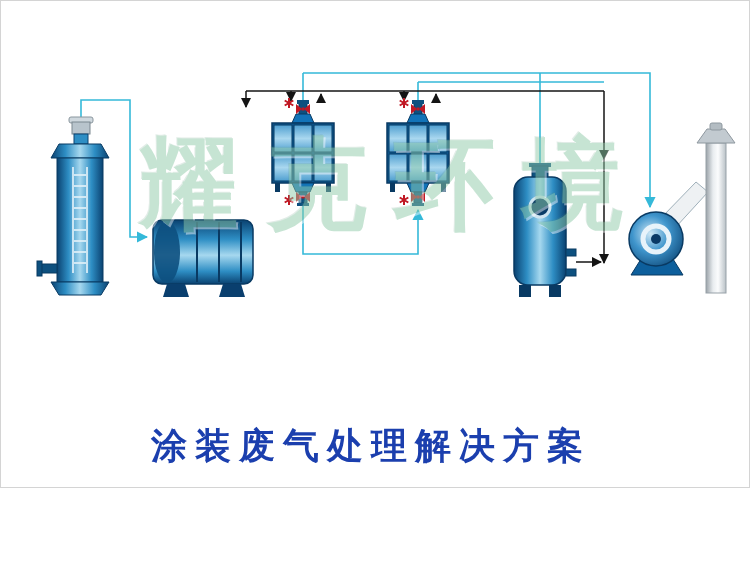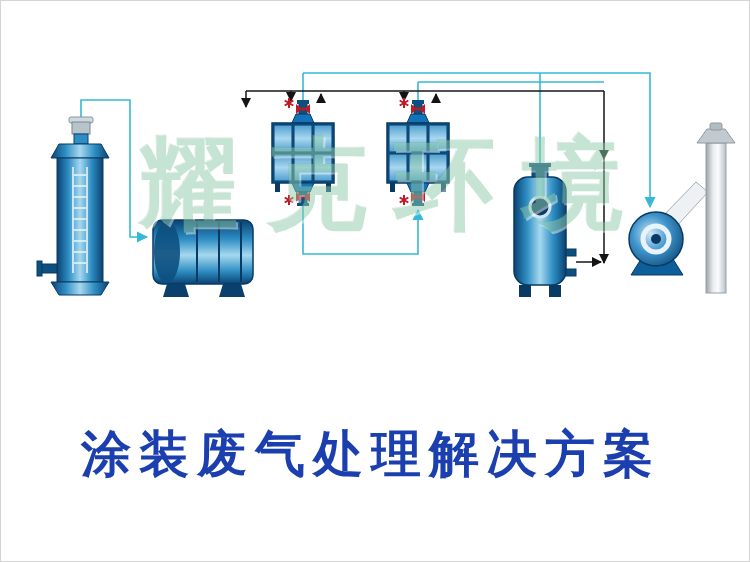--- a/index.html
+++ b/index.html
@@ -1,32 +1,32 @@
 <!DOCTYPE html>
 <html style="--c-pipe_cyan: #35b9d9; --c-pipe_black: #141414; --c-blue_dark: #0a4271; --c-blue_mid: #1b76b4; --c-blue_light: #8ecbe8; --c-valve_red: #c01824; --c-gray_light: #d9dee2; --c-watermark_green: #8fcaa8; --c-title_blue: #1b3fae;"><head>
 <meta charset="utf-8">
 <style>
   html,body{margin:0;padding:0;background:#fff;}
   .page{
-    position:relative;width:750px;height:562px;background:#fff;
+    position:relative;width:750px;height:488px;background:#fff;
     border:1px solid #d4d4d4;box-sizing:border-box;overflow:hidden;
     font-family:"DejaVu Sans","Liberation Sans",sans-serif;
     text-decoration:underline;
   }
   svg.diagram{position:absolute;left:0;top:0;z-index:1;}
   .watermark{
     position:absolute;left:138px;top:118px;z-index:3;
     font-size:100px;font-weight:bold;letter-spacing:28px;white-space:nowrap;
     color:var(--c-watermark_green,#8fcaa8);opacity:.5;pointer-events:none;
     text-shadow:2px 2px 0 rgba(255,255,255,.9), -1px -1px 0 rgba(90,150,120,.35);
     font-family:"DejaVu Sans",sans-serif;
   }
   .title{
     position:absolute;left:0;right:8px;top:424px;z-index:4;text-align:center;
-    font-size:50px;line-height:1.15;font-weight:bold;letter-spacing:8px;
+    font-size:36px;line-height:1.15;font-weight:bold;letter-spacing:8px;
     color:var(--c-title_blue,#1b3fae);
     font-family:"DejaVu Serif","Liberation Serif",serif;
   }
   .pipe-c{stroke:var(--c-pipe_cyan,#35b9d9);stroke-width:1.6;fill:none;}
   .pipe-k{stroke:var(--c-pipe_black,#141414);stroke-width:1.5;fill:none;}
   .valve{fill:var(--c-valve_red,#c01824);}
   .valve-stroke{stroke:var(--c-valve_red,#c01824);stroke-width:2;fill:none;}
 </style>
 </head>
 <body>

